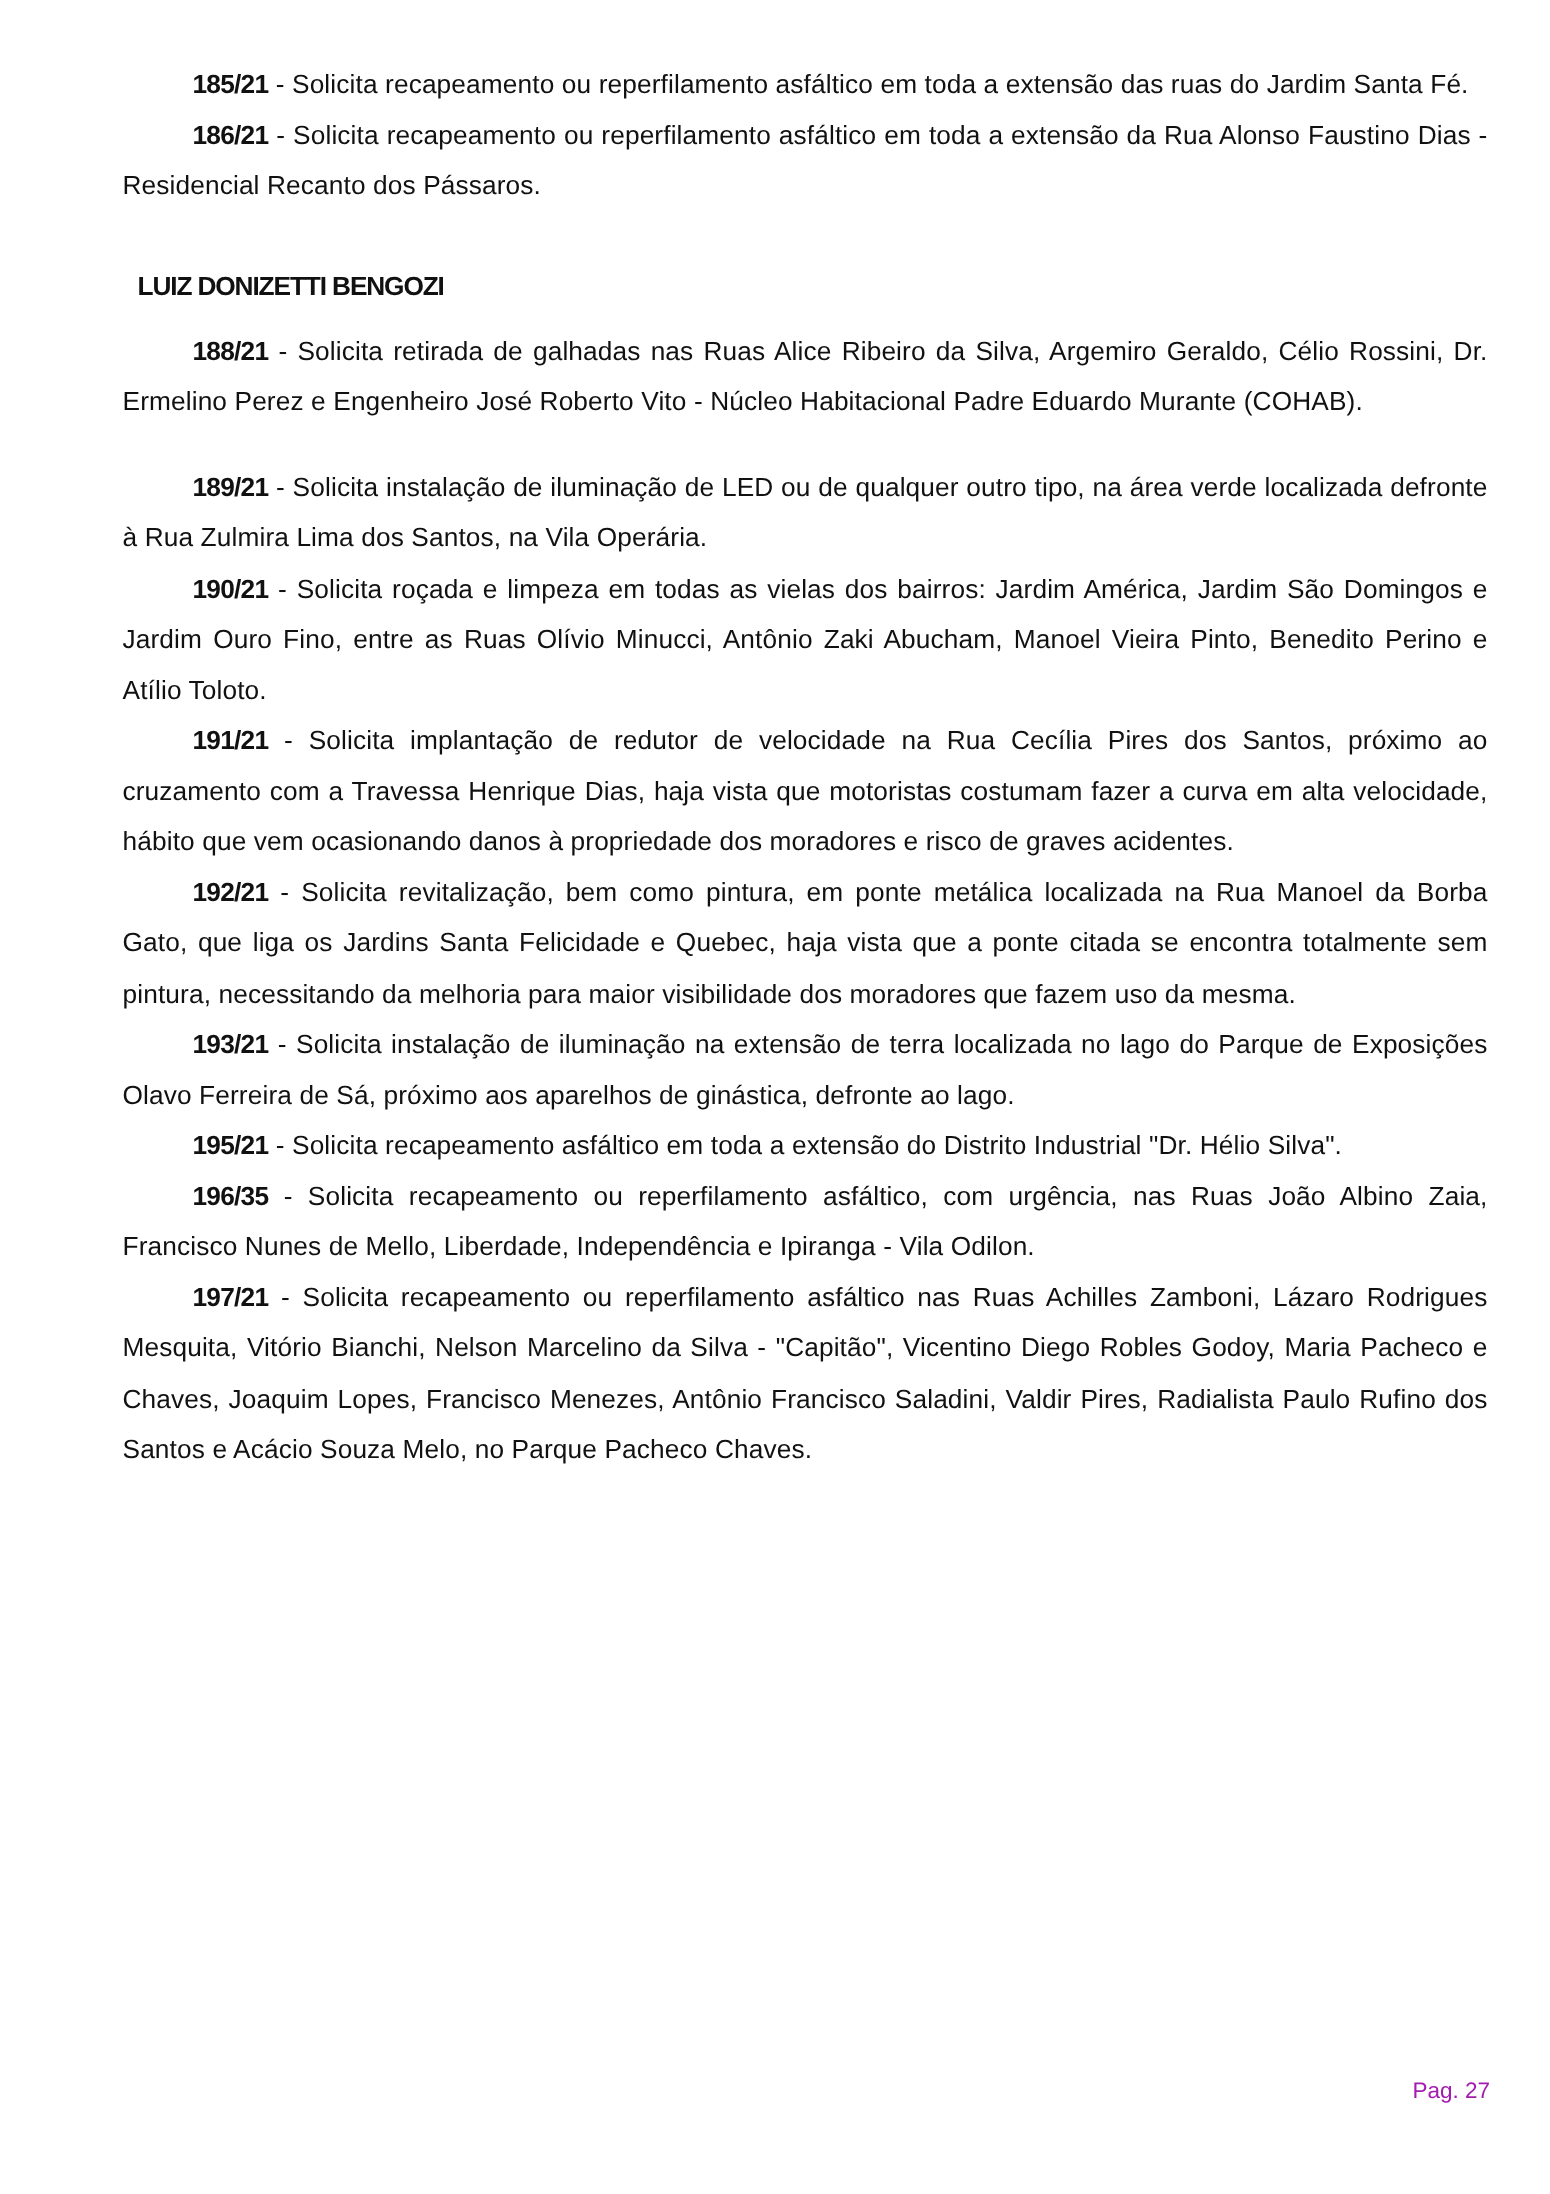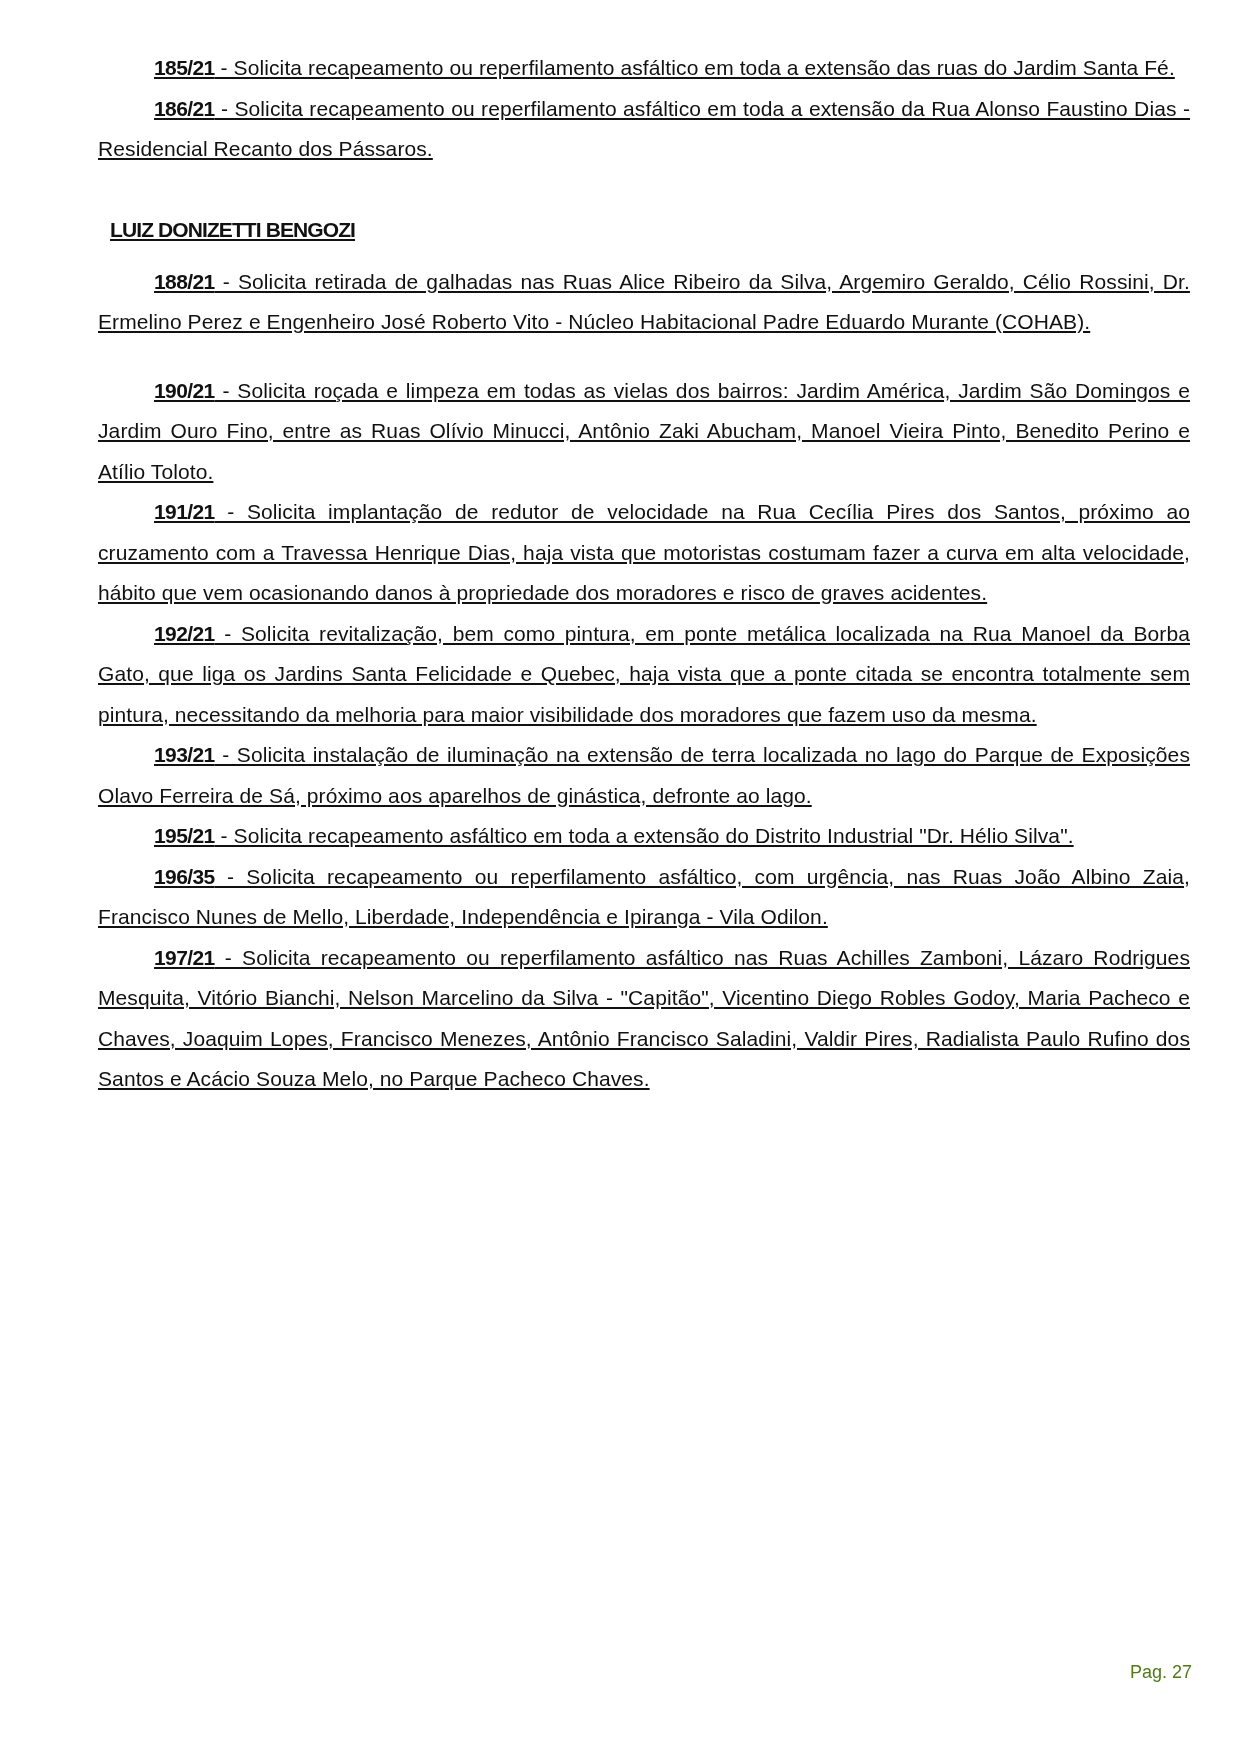--- a/index.html
+++ b/index.html
@@ -13,21 +13,20 @@
       position: relative;
       overflow: hidden;
       font-family: "Liberation Sans", sans-serif;
       color: #111111;
     }
     .page {
       position: absolute;
       left: 98px;
       top: 48px;
       width: 1092px;
-      text-decoration: underline;
     }
     .para {
       font-size: 21px;
       line-height: 40.5px;
       text-align: justify;
       margin: 0;
       text-indent: 56px;
       letter-spacing: 0.1px;
     }
     .num {
@@ -43,21 +42,21 @@
     }
     .gap {
       height: 28px;
     }
     .footer {
       position: absolute;
       right: 48px;
       top: 1662px;
       font-size: 18px;
       font-family: "Liberation Sans", sans-serif;
-      color: #4d7c0f;
+      color: #a21caf;
     }
   </style>
 </head>
 <body>
 
 <div class="page">
 
   <div class="section">
     <p class="para"><span class="num">185/21</span><span> - Solicita recapeamento ou reperfilamento asfáltico em toda a extensão das ruas do Jardim Santa Fé.</span></p>
     <p class="para"><span class="num">186/21</span><span> - Solicita recapeamento ou reperfilamento asfáltico em toda a extensão da Rua Alonso Faustino Dias - Residencial Recanto dos Pássaros.</span></p>
@@ -66,20 +65,21 @@
   <div class="gap"></div>
 
   <div class="section">
     <h2 class="section-heading">LUIZ DONIZETTI BENGOZI</h2>
     <p class="para"><span class="num">188/21</span><span> - Solicita retirada de galhadas nas Ruas Alice Ribeiro da Silva, Argemiro Geraldo, Célio Rossini, Dr. Ermelino Perez e Engenheiro José Roberto Vito - Núcleo Habitacional Padre Eduardo Murante (COHAB).</span></p>
   </div>
 
   <div class="gap"></div>
 
   <div class="section">
+    <p class="para"><span class="num">189/21</span><span> - Solicita instalação de iluminação de LED ou de qualquer outro tipo, na área verde localizada defronte à Rua Zulmira Lima dos Santos, na Vila Operária.</span></p>
     <p class="para"><span class="num">190/21</span><span> - Solicita roçada e limpeza em todas as vielas dos bairros: Jardim América, Jardim São Domingos e Jardim Ouro Fino, entre as Ruas Olívio Minucci, Antônio Zaki Abucham, Manoel Vieira Pinto, Benedito Perino e Atílio Toloto.</span></p>
     <p class="para"><span class="num">191/21</span><span> - Solicita implantação de redutor de velocidade na Rua Cecília Pires dos Santos, próximo ao cruzamento com a Travessa Henrique Dias, haja vista que motoristas costumam fazer a curva em alta velocidade, hábito que vem ocasionando danos à propriedade dos moradores e risco de graves acidentes.</span></p>
     <p class="para"><span class="num">192/21</span><span> - Solicita revitalização, bem como pintura, em ponte metálica localizada na Rua Manoel da Borba Gato, que liga os Jardins Santa Felicidade e Quebec, haja vista que a ponte citada se encontra totalmente sem pintura, necessitando da melhoria para maior visibilidade dos moradores que fazem uso da mesma.</span></p>
     <p class="para"><span class="num">193/21</span><span> - Solicita instalação de iluminação na extensão de terra localizada no lago do Parque de Exposições Olavo Ferreira de Sá, próximo aos aparelhos de ginástica, defronte ao lago.</span></p>
     <p class="para"><span class="num">195/21</span><span> - Solicita recapeamento asfáltico em toda a extensão do Distrito Industrial "Dr. Hélio Silva".</span></p>
     <p class="para"><span class="num">196/35</span><span> - Solicita recapeamento ou reperfilamento asfáltico, com urgência, nas Ruas João Albino Zaia, Francisco Nunes de Mello, Liberdade, Independência e Ipiranga - Vila Odilon.</span></p>
     <p class="para"><span class="num">197/21</span><span> - Solicita recapeamento ou reperfilamento asfáltico nas Ruas Achilles Zamboni, Lázaro Rodrigues Mesquita, Vitório Bianchi, Nelson Marcelino da Silva - "Capitão", Vicentino Diego Robles Godoy, Maria Pacheco e Chaves, Joaquim Lopes, Francisco Menezes, Antônio Francisco Saladini, Valdir Pires, Radialista Paulo Rufino dos Santos e Acácio Souza Melo, no Parque Pacheco Chaves.</span></p>
   </div>
 
 </div>

